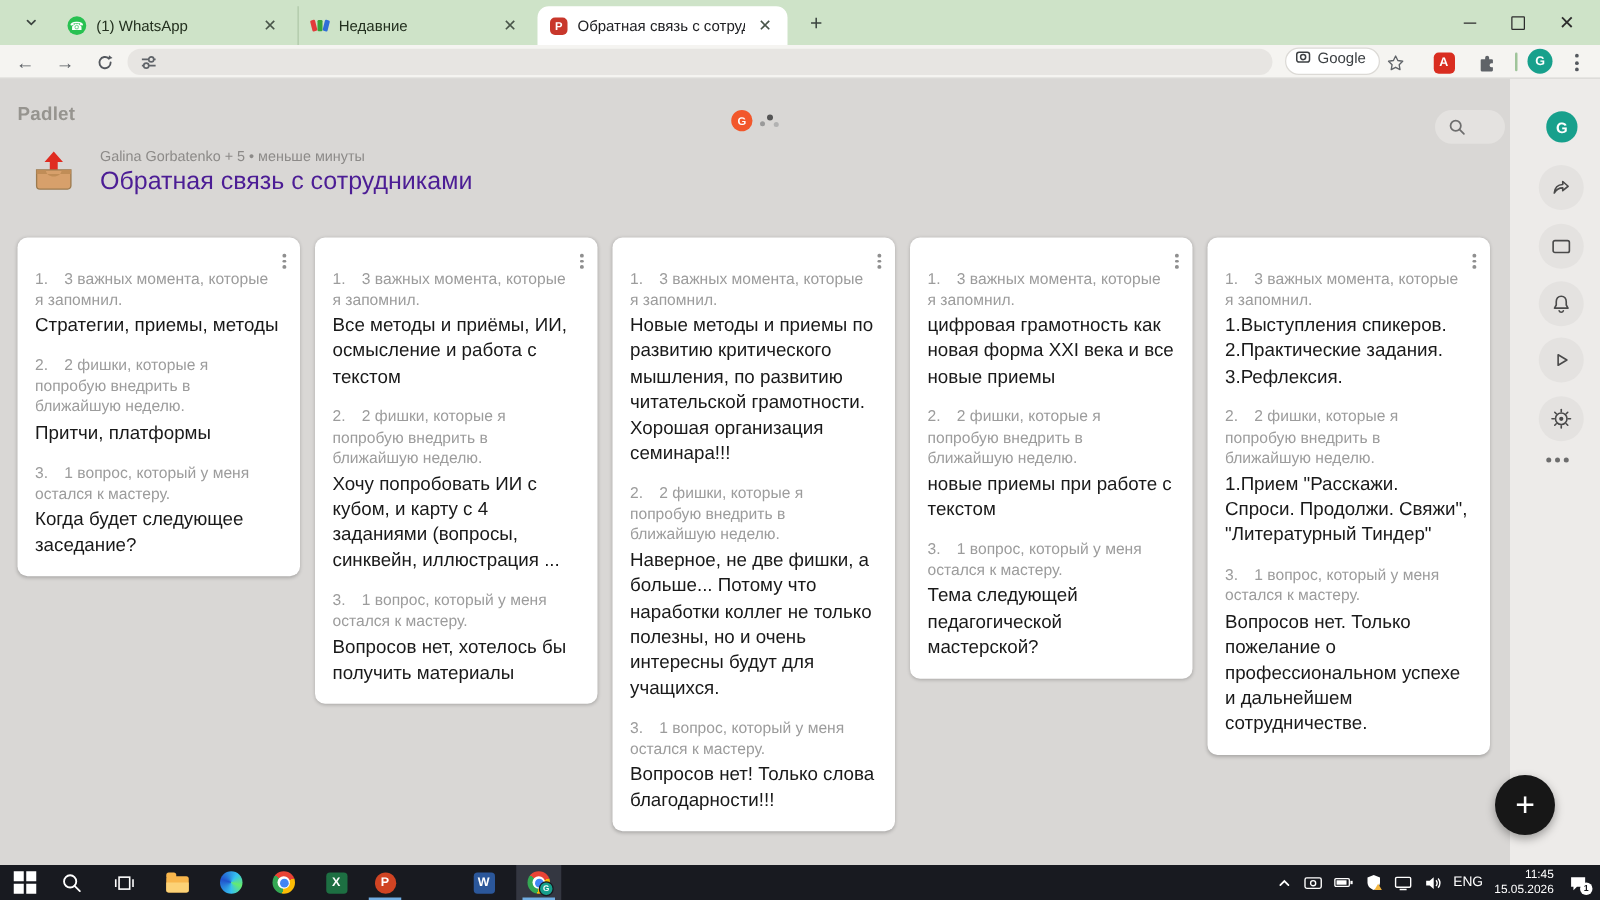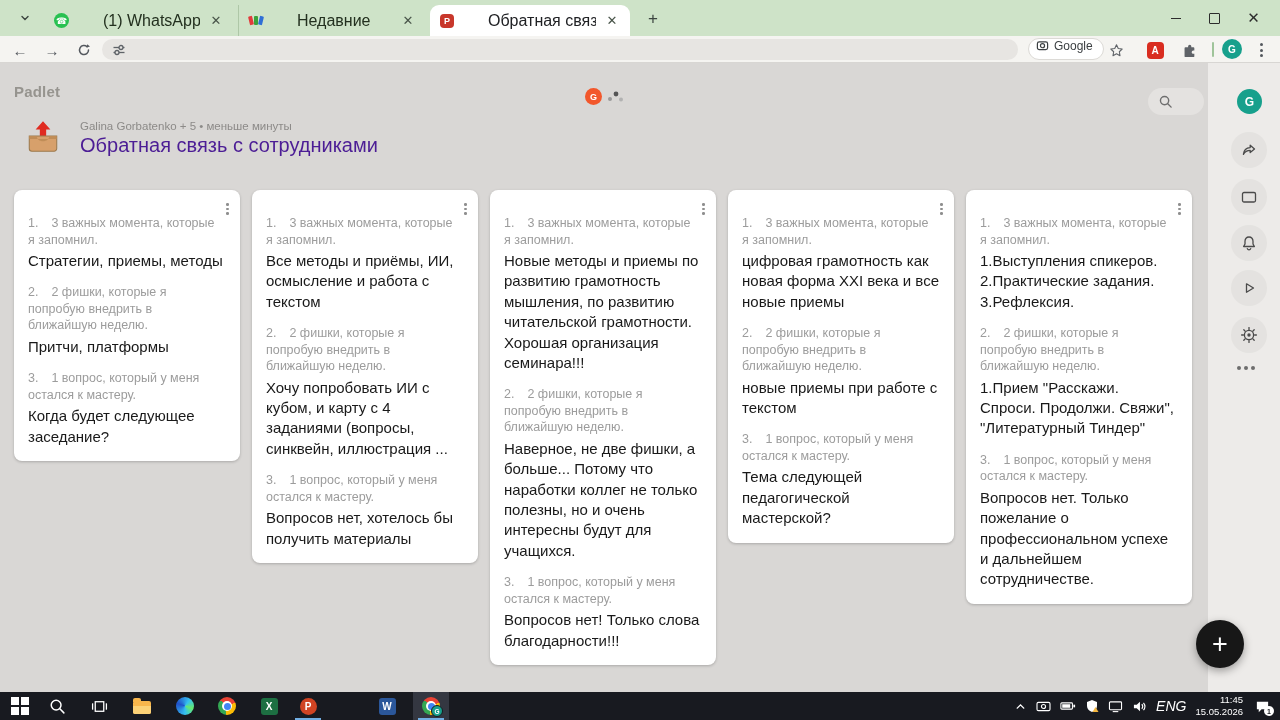--- a/index.html
+++ b/index.html
@@ -3,21 +3,21 @@
 <meta charset="utf-8">
 <style>
   html,body{margin:0;padding:0;}
   body{width:1280px;height:720px;overflow:hidden;font-family:"Liberation Sans",sans-serif;-webkit-font-smoothing:antialiased;}
   .screen{position:relative;width:1280px;height:720px;background:#d9d7d5;}
 
   
   .tabstrip{position:absolute;left:0;top:0;width:1280px;height:36px;background:#cee3c8;}
   .tab-caret{position:absolute;left:14px;top:9px;width:22px;height:18px;display:flex;align-items:center;justify-content:center;border-radius:9px;}
   .tab{position:absolute;top:5px;height:31px;display:flex;align-items:center;gap:8px;padding:0 10px;box-sizing:border-box;}
-  .tab .tlabel{font-size:16px;color:#23301f;white-space:nowrap;overflow:hidden;text-overflow:clip;flex:1;margin-left:26px;}
+  .tab .tlabel{font-size:12px;color:#23301f;white-space:nowrap;overflow:hidden;text-overflow:clip;flex:1;}
   .tab .tclose{color:#49554a;font-size:13px;line-height:1;width:16px;height:16px;display:flex;align-items:center;justify-content:center;border-radius:8px;flex:none;}
   .tab1{left:44px;width:190px;}
   .tab2{left:238px;width:188px;border-left:1px solid #aec7a7;}
   .tab-active{left:430px;width:200px;background:#fff;border-radius:9px 9px 0 0;}
   .tab-active .tlabel{color:#202124;}
   .newtab{position:absolute;left:642px;top:8px;width:22px;height:22px;display:flex;align-items:center;justify-content:center;color:#3c4540;font-size:17px;border-radius:11px;}
   .wa-ic{width:15px;height:15px;border-radius:50%;background:#28c151;color:#fff;font-size:9px;display:flex;align-items:center;justify-content:center;flex:none;}
   .ww-ic{display:flex;gap:1px;flex:none;}
   .ww-ic i{width:4px;height:9px;border-radius:1px;display:block;}
   .ww-ic i:nth-child(1){background:#e23b3b;transform:rotate(-14deg);}
@@ -85,21 +85,21 @@
   .chrome-ball::before{content:"";position:absolute;left:4px;top:4px;width:10px;height:10px;border-radius:50%;background:#fff;}
   .chrome-ball::after{content:"";position:absolute;left:5.5px;top:5.5px;width:7px;height:7px;border-radius:50%;background:#4285f4;}
   .edge-ball{width:18px;height:18px;border-radius:50%;background:conic-gradient(from 180deg,#35c1f1,#2052cb 30%,#35c1f1 60%,#66eb6e 80%,#35c1f1);}
   .folder{position:relative;width:18px;height:13px;background:#f8b64c;border-radius:2px;margin-top:3px;}
   .folder::before{content:"";position:absolute;left:0;top:-3px;width:8px;height:4px;background:#f8b64c;border-radius:2px 2px 0 0;}
   .folder::after{content:"";position:absolute;left:0;bottom:0;width:18px;height:8px;background:#fcd277;border-radius:0 0 2px 2px;}
   .winlogo{display:grid;grid-template-columns:8px 8px;grid-template-rows:8px 8px;gap:1.5px;}
   .winlogo i{background:#fff;display:block;}
   .badge-g{position:absolute;right:6px;bottom:3px;width:10px;height:10px;border-radius:50%;background:#17a08c;color:#fff;font-size:6.5px;font-weight:bold;display:flex;align-items:center;justify-content:center;border:1px solid #181a20;box-sizing:content-box;}
   .tray{position:absolute;right:0;top:0;height:28px;display:flex;align-items:center;gap:9px;padding-right:8px;}
-  .tray .lang{color:#fff;font-size:14px;font-style:italic;}
+  .tray .lang{color:#fff;font-size:11px;}
   .clock{color:#fff;font-size:9.5px;line-height:1.25;text-align:right;}
   .notif{position:relative;display:flex;align-items:center;justify-content:center;width:20px;height:20px;}
   .notif .nbadge{position:absolute;right:-2px;bottom:0;width:10px;height:10px;border-radius:50%;background:#fff;color:#16181d;font-size:7px;font-weight:bold;display:flex;align-items:center;justify-content:center;}
 </style>
 </head>
 <body>
 
 <div class="screen">
 
   <div class="tabstrip">
@@ -296,21 +296,21 @@
         <div class="a">Вопросов нет, хотелось бы получить материалы</div>
       </div>
 
       <div class="card">
         <div class="kebab">
             <i></i>
             <i></i>
             <i></i>
           </div>
         <div class="q"><span class="qn">1.</span><span>3 важных момента, которые я запомнил.</span></div>
-        <div class="a">Новые методы и приемы по развитию грамотность мышления, по развитию читательской грамотности. Хорошая организация семинара!!!</div>
+        <div class="a">Новые методы и приемы по развитию критического мышления, по развитию читательской грамотности. Хорошая организация семинара!!!</div>
         <div class="q"><span class="qn">2.</span><span>2 фишки, которые я попробую внедрить в ближайшую неделю.</span></div>
         <div class="a">Наверное, не две фишки, а больше... Потому что наработки коллег не только полезны, но и очень интересны будут для учащихся.</div>
         <div class="q"><span class="qn">3.</span><span>1 вопрос, который у меня остался к мастеру.</span></div>
         <div class="a">Вопросов нет! Только слова благодарности!!!</div>
       </div>
 
       <div class="card">
         <div class="kebab">
             <i></i>
             <i></i>

